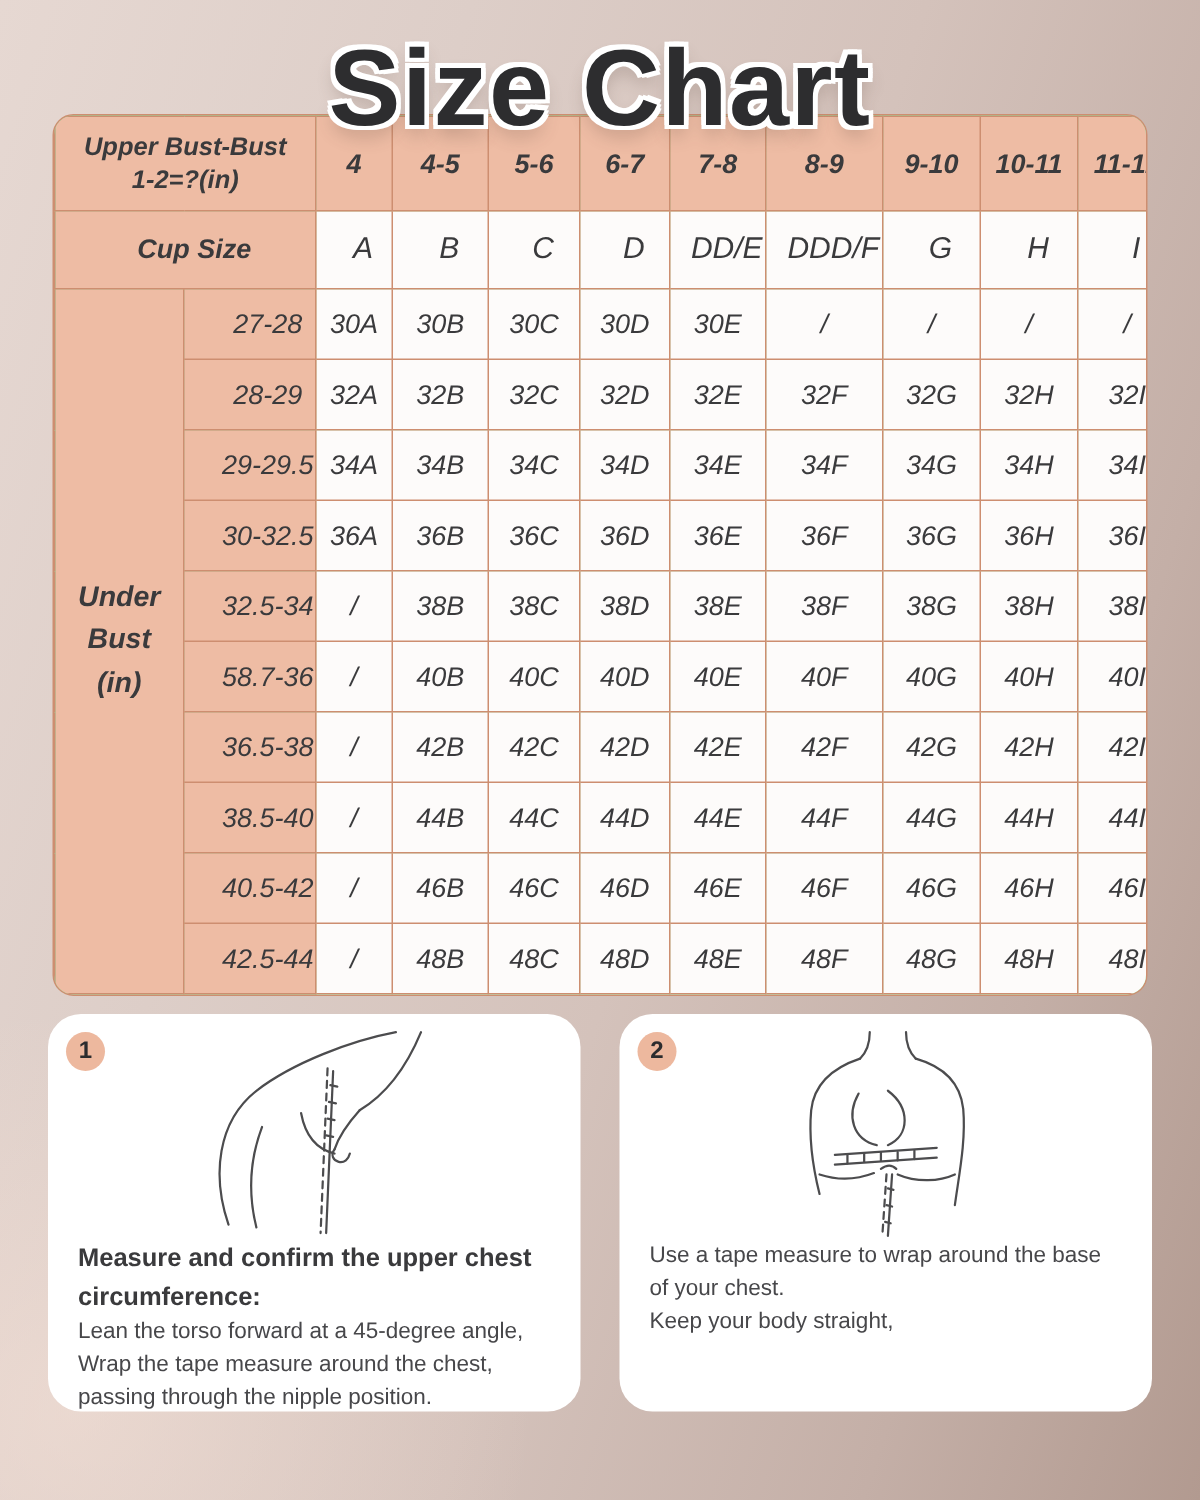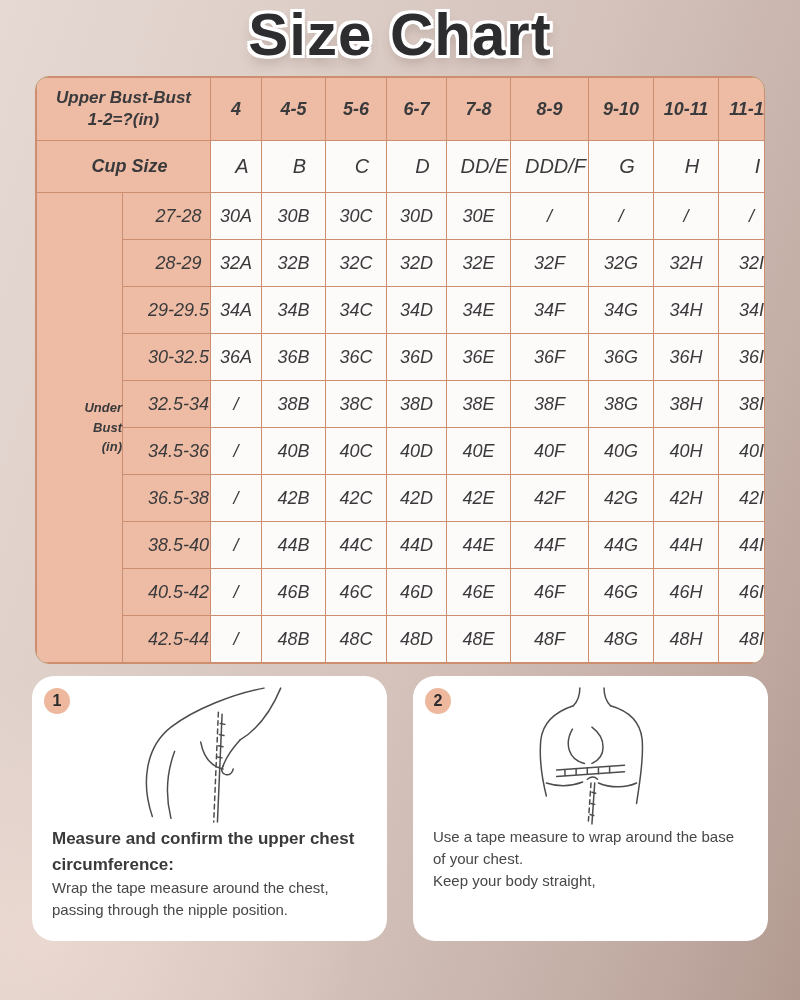--- a/index.html
+++ b/index.html
@@ -5,24 +5,25 @@
   * { margin:0; padding:0; box-sizing:border-box; }
   html,body { width:800px; height:1000px; overflow:hidden; }
   body {
     font-family:"Liberation Sans", sans-serif;
     background:
       radial-gradient(55% 38% at 6% 94%, rgba(246,226,216,0.55), rgba(246,226,216,0) 70%),
       linear-gradient(108deg, #e6d8d2 0%, #ddcec8 28%, #d4c2bb 55%, #c4afa7 80%, #b29a90 100%);
   }
   .page-title{
     text-align:center;
-    font-size:60px;
+    font-size:72px;
     font-weight:bold;
     letter-spacing:1px;
     color:#2d2d2f;
+    padding-top:18px;
     height:76px;
     text-shadow:
       -3px -3px 0 #fff, 3px -3px 0 #fff, -3px 3px 0 #fff, 3px 3px 0 #fff,
       0 -3px 0 #fff, 0 3px 0 #fff, -3px 0 0 #fff, 3px 0 0 #fff,
       0 7px 12px rgba(90,70,60,0.30);
   }
   .table-wrap{
     width:730px;
     margin:0 auto;
     border:1px solid #cd8e70;
@@ -40,21 +41,21 @@
     background:#fdfbfa;
   }
   .salmon{ background:#eebca4; }
   .corner{ font-weight:bold; font-size:17px; line-height:1.3; }
   .col-h{ font-weight:bold; font-size:18px; }
   tr.r-head td{ height:63px; }
   tr.r-cup td{ height:52px;padding-left:12px; }
   tr.r-body td{ height:47px; }
   .cup-lbl{ font-weight:bold; font-size:18px; }
   .cup{ font-size:20px; }
-  .group{ font-weight:bold; font-size:13px; line-height:1.5;text-align:right; }
+  .group{ font-weight:bold; font-size:19px; line-height:1.5; }
   .lbl{ font-size:18px;padding-left:24px; }
   .val{ font-size:18px; }
   .cards{ display:flex; gap:26px; padding:12px 32px 0; }
   .card{
     background:#ffffff;
     border-radius:22px;
     flex:1;
     height:265px;
     position:relative;
     padding:10px 20px 0;
@@ -178,21 +179,21 @@
       <td class="val">38B</td>
       <td class="val">38C</td>
       <td class="val">38D</td>
       <td class="val">38E</td>
       <td class="val">38F</td>
       <td class="val">38G</td>
       <td class="val">38H</td>
       <td class="val">38I</td>
     </tr>
     <tr class="r-body">
-      <td class="salmon lbl">34.5-36</td>
+      <td class="salmon lbl">58.7-36</td>
       <td class="val">/</td>
       <td class="val">40B</td>
       <td class="val">40C</td>
       <td class="val">40D</td>
       <td class="val">40E</td>
       <td class="val">40F</td>
       <td class="val">40G</td>
       <td class="val">40H</td>
       <td class="val">40I</td>
     </tr>
@@ -257,20 +258,21 @@
       <path d="M176,2 C166,26 152,46 132,58"></path>
       <path d="M132,58 C123,68 117,77 114,86"></path>
       <path d="M114,86 c-3,4 -1,8 3,9 c4,1 7,-2 8,-6"></path>
       <path d="M90,60 C93,76 101,86 114,89"></path>
       <path d="M62,70 C53,94 52,118 58,142"></path>
       <path d="M109,28 L104,146" stroke-dasharray="5 4"></path>
       <path d="M113,30 L108,146"></path>
       <path d="M111,40 l5,1 M110,52 l5,1 M109,64 l5,1 M108,76 l5,1"></path>
     </svg>
     <p class="heading">Measure and confirm the upper chest circumference:</p>
+    <p class="line">Lean the torso forward at a 45-degree angle,</p>
     <p class="line">Wrap the tape measure around the chest,</p>
     <p class="line">passing through the nipple position.</p>
   </section>
 
   <section class="card">
     <div class="badge">2</div>
     <svg class="illus" viewBox="0 0 200 150" width="186" height="140">
       <path d="M88,2 C88,10 86,16 81,21"></path>
       <path d="M114,2 C114,10 116,16 121,21"></path>
       <path d="M81,21 C60,28 48,40 46,58 C44,80 48,102 52,118"></path>

